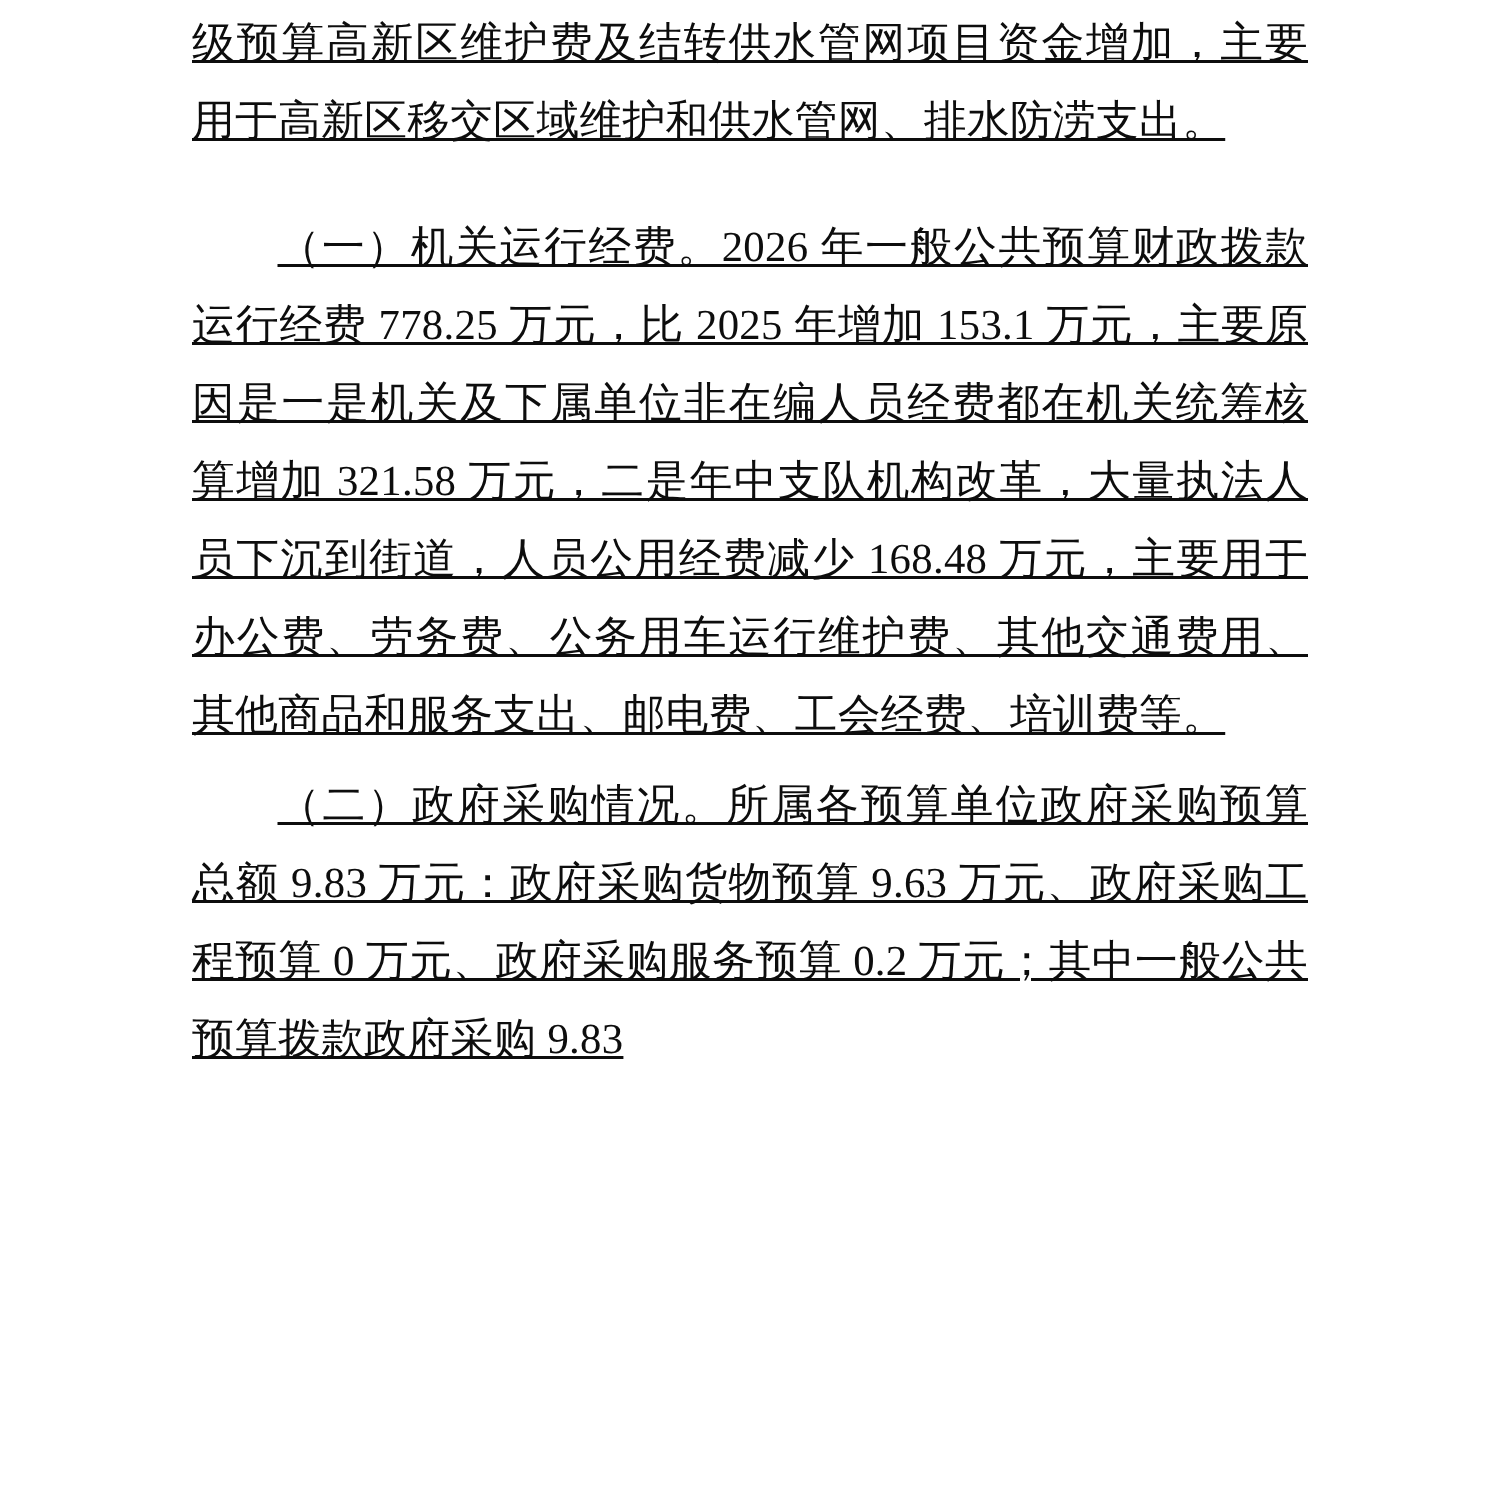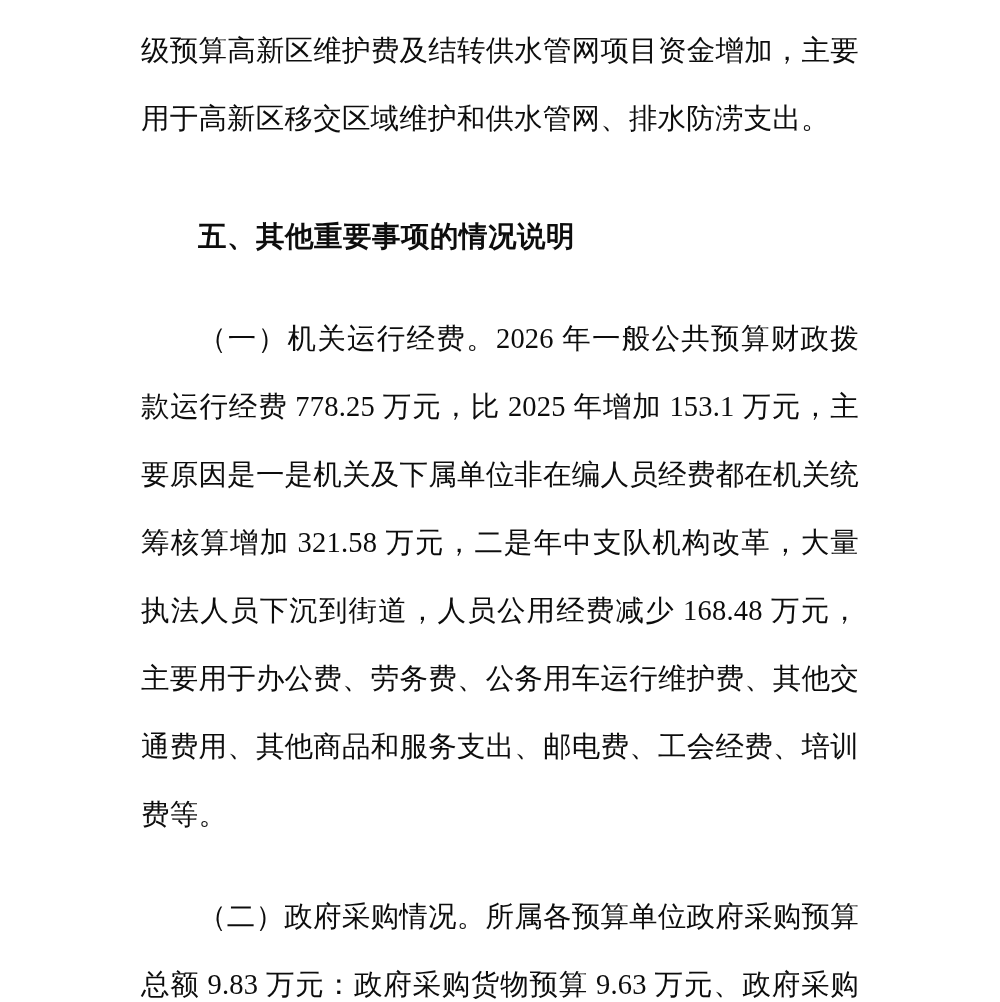--- a/index.html
+++ b/index.html
@@ -18,26 +18,27 @@
     box-sizing: border-box;
     width: 1000px;
     height: 1002px;
     padding: 0 128px 0 128px;
     background: #ffffff;
   }
   .doc-body {
     padding-top: 4px;
   }
   p {
-    margin: 13px;
+    margin: 0;
     font-size: 28.5px;
-    line-height: 68px;
+    line-height: 52px;
     text-align: justify;
     text-justify: inter-ideograph;
     letter-spacing: 0.2px;
+    text-decoration: underline;
   }
   p.cont {
     text-indent: 0;
   }
   p.indent {
     text-indent: 57px;
   }
   p.heading {
     text-indent: 57px;
     font-weight: bold;
@@ -56,21 +57,20 @@
     <p class="cont">级预算高新区维护费及结转供水管网项目资金增加，主要用于高新区移交区域维护和供水管网、排水防涝支出。</p>
 
     <div class="spacer-sm"></div>
 
 
     <div class="spacer-sm"></div>
 
 
     <div class="spacer-sm"></div>
 
-    <p class="heading">五、其他重要事项的情况说明</p>
 
     <div class="spacer-sm"></div>
 
     <p class="indent">（一）机关运行经费。2026 年一般公共预算财政拨款运行经费 778.25 万元，比 2025 年增加 153.1 万元，主要原因是一是机关及下属单位非在编人员经费都在机关统筹核算增加 321.58 万元，二是年中支队机构改革，大量执法人员下沉到街道，人员公用经费减少 168.48 万元，主要用于办公费、劳务费、公务用车运行维护费、其他交通费用、其他商品和服务支出、邮电费、工会经费、培训费等。</p>
 
     <div class="spacer-sm"></div>
 
     <p class="indent">（二）政府采购情况。所属各预算单位政府采购预算总额 9.83 万元：政府采购货物预算 9.63 万元、政府采购工程预算 0 万元、政府采购服务预算 0.2 万元；其中一般公共预算拨款政府采购 9.83</p>
 
   </div>

